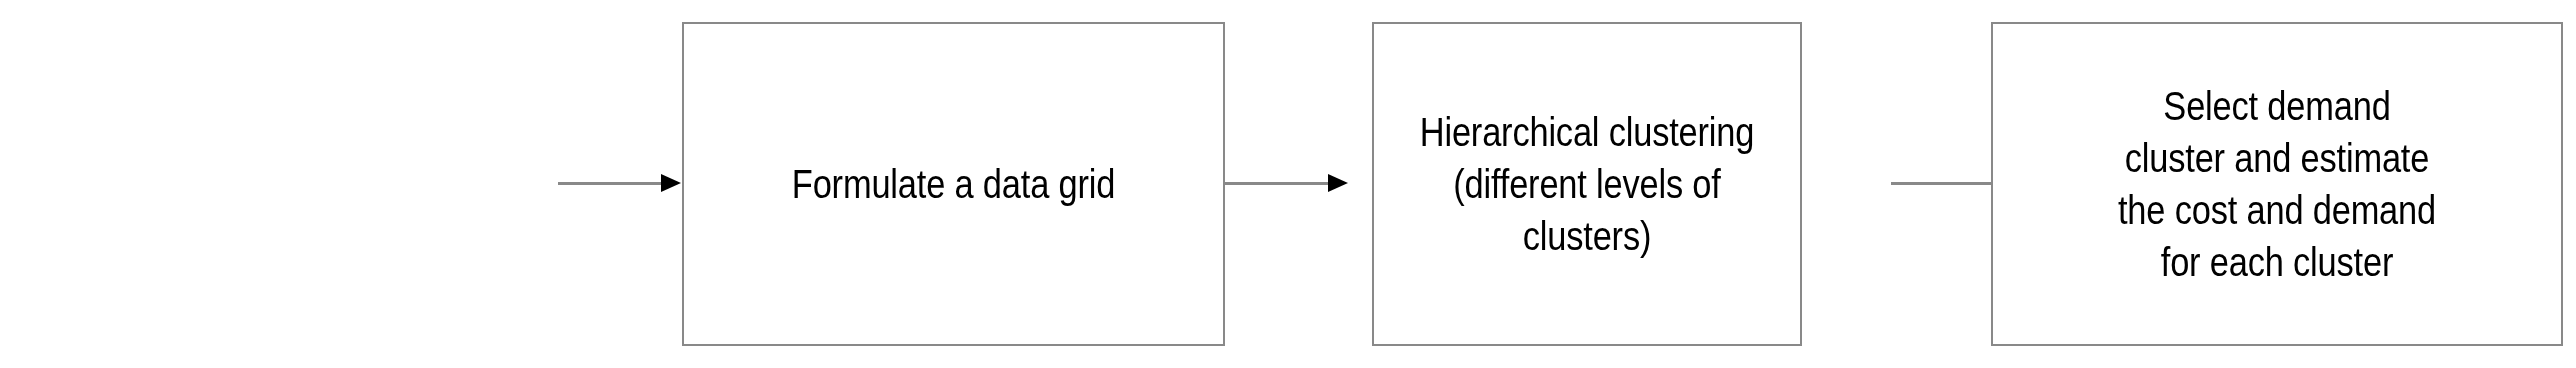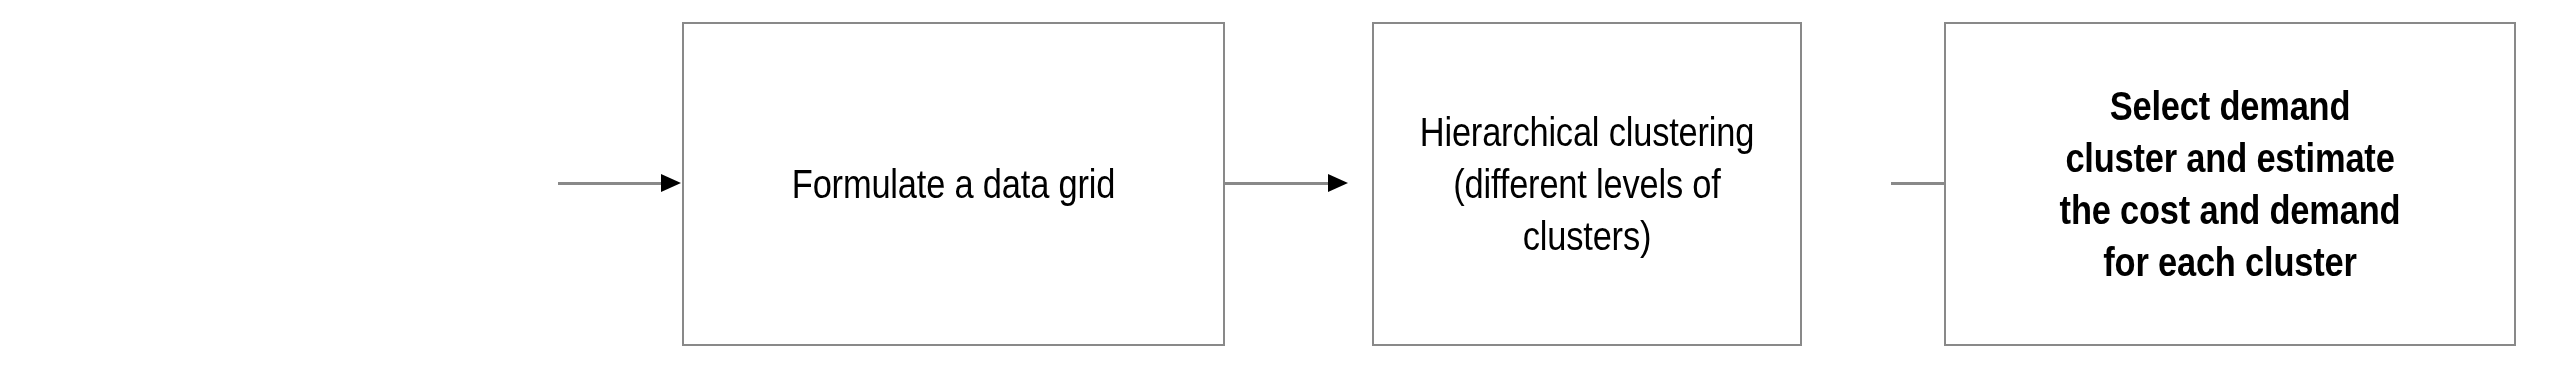--- a/index.html
+++ b/index.html
@@ -46,21 +46,21 @@
     transform-origin: center center;
     white-space: pre-line;
     padding: 0 14px;
     box-sizing: border-box;
   }
 
   
   .node-1 { left: 16.3px;   width: 541px; }
   .node-2 { left: 682px;  width: 543px; }
   .node-3 { left: 1372px; width: 430px; }
-  .node-4 { left: 1944px; width: 572px; font-weight: bold; }
+  .node-4 { left: 1991px; width: 572px; }
 
   
   .flow-connector {
     position: absolute;
     top: 174px;
     height: 18.7px;
   }
   .flow-connector .conn-line {
     position: absolute;
     left: 0;

